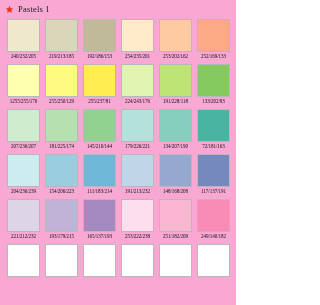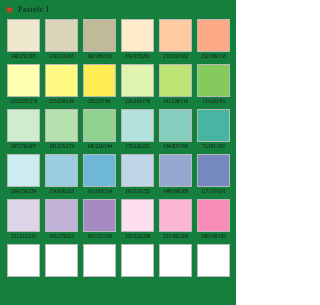--- a/index.html
+++ b/index.html
@@ -10,21 +10,21 @@
     width: 236px;
     height: 305px;
     background: #ffffff;
     font-family: "Liberation Serif", serif;
     overflow: hidden;
   }
 
   .panel {
     width: 236px;
     height: 305px;
-    background: #15803d;
+    background: #f9a8d4;
     position: relative;
     box-sizing: border-box;
   }
 
   
   .panel-header {
     display: flex;
     align-items: center;
     height: 15px;
     padding: 3px 0 0 5px;

